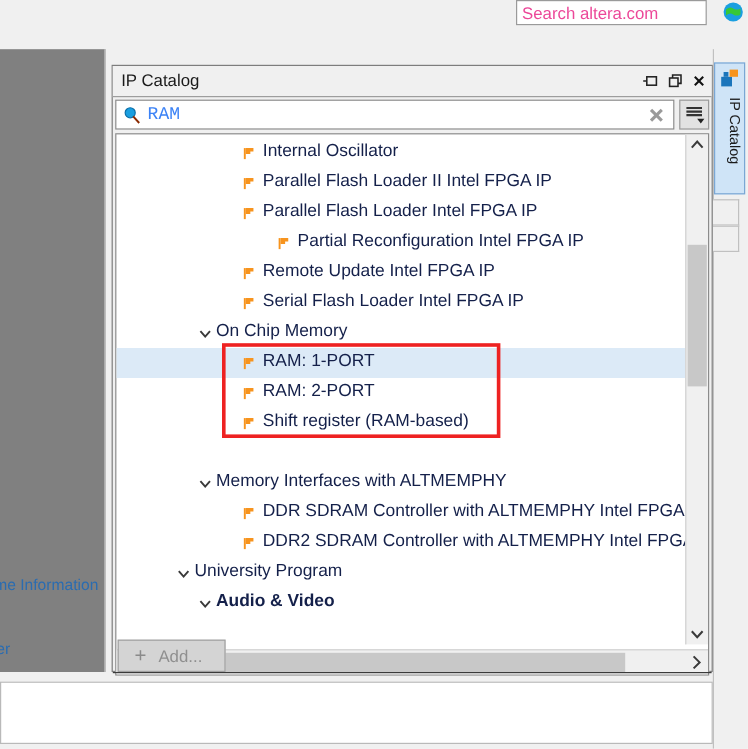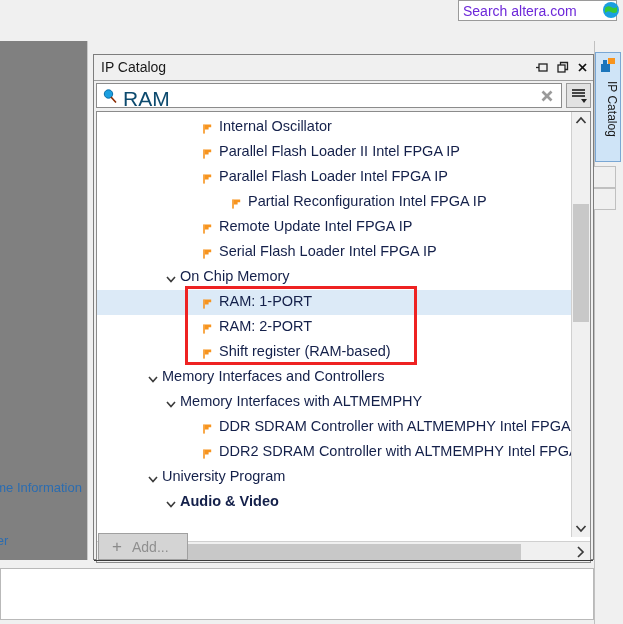--- a/index.html
+++ b/index.html
@@ -11,27 +11,27 @@
     -webkit-font-smoothing: antialiased;
   }
   #root { position: relative; width: 623px; height: 624px; }
 
   
   .top-strip {
     position: absolute; left: 0; top: 0; width: 623px; height: 41px;
     background: #f0f0f0;
   }
   .altera-search {
-    position: absolute; left: 458px; top: 0px;
+    position: absolute; left: 430px; top: 0px;
     width: 159px; height: 21px;
     border: 1px solid #9a9a9a;
     background: #ffffff;
     box-sizing: border-box;
     font-size: 14px;
-    color: #6d28d9;
+    color: #ec4899;
     padding: 1px 4px;
     line-height: 18px;
     font-family: "Liberation Sans", sans-serif;
   }
   .globe-icon {
     position: absolute; left: 602px; top: 1px;
     width: 18px; height: 18px;
   }
 
   
@@ -121,22 +121,22 @@
   .search-box {
     position: absolute; left: 0; top: 0;
     width: 466px; height: 25px;
     background: #ffffff;
     border: 1px solid #8b8b8b;
     box-sizing: border-box;
   }
   .mag-icon { position: absolute; left: 5px; top: 4px; width: 16px; height: 16px; }
   .search-text {
     position: absolute; left: 26px; top: 3px;
-    font-size: 21px; color: #0c4a6e;
-    font-family: Liberation Sans, sans-serif;
+    font-size: 15px; color: #3b82f6;
+    font-family: Liberation Mono, monospace;
   }
   .clear-x {
     position: absolute; right: 6px; top: 4px; width: 16px; height: 16px;
   }
   .menu-btn {
     position: absolute; left: 470px; top: 0;
     width: 25px; height: 25px;
     background: #e2e2e2;
     border: 1px solid #9b9b9b;
     box-sizing: border-box;
@@ -401,26 +401,20 @@
               </svg></span>
             <span class="lbl" style="left: 122px;">RAM: 2-PORT</span>
           </div>
           <div class="row" style="top: 228px;">
             <span class="flag" style="left: 104px;"><svg width="12" height="12" viewBox="0 0 12 12">
                 <rect x="2.2" y="1.4" width="1.6" height="9.2" fill="#f7941e"></rect>
                 <path d="M3.8 1.4 H10.2 V4.2 H7.6 V6.4 H3.8 Z" fill="#f7941e"></path>
               </svg></span>
             <span class="lbl" style="left: 122px;">Shift register (RAM-based)</span>
           </div>
-          <div class="row" style="top: 253px;">
-            <span class="twisty" style="left: 50px;"><svg width="12" height="12" viewBox="0 0 12 12">
-                <polyline points="2,4 6,8.5 10,4" fill="none" stroke="#3a3a3a" stroke-width="1.6"></polyline>
-              </svg></span>
-            <span class="lbl" style="left: 65px;">Memory Interfaces and Controllers</span>
-          </div>
           <div class="row" style="top: 278px;">
             <span class="twisty" style="left: 68px;"><svg width="12" height="12" viewBox="0 0 12 12">
                 <polyline points="2,4 6,8.5 10,4" fill="none" stroke="#3a3a3a" stroke-width="1.6"></polyline>
               </svg></span>
             <span class="lbl" style="left: 83px;">Memory Interfaces with ALTMEMPHY</span>
           </div>
           <div class="row" style="top: 303px;">
             <span class="flag" style="left: 104px;"><svg width="12" height="12" viewBox="0 0 12 12">
                 <rect x="2.2" y="1.4" width="1.6" height="9.2" fill="#f7941e"></rect>
                 <path d="M3.8 1.4 H10.2 V4.2 H7.6 V6.4 H3.8 Z" fill="#f7941e"></path>

